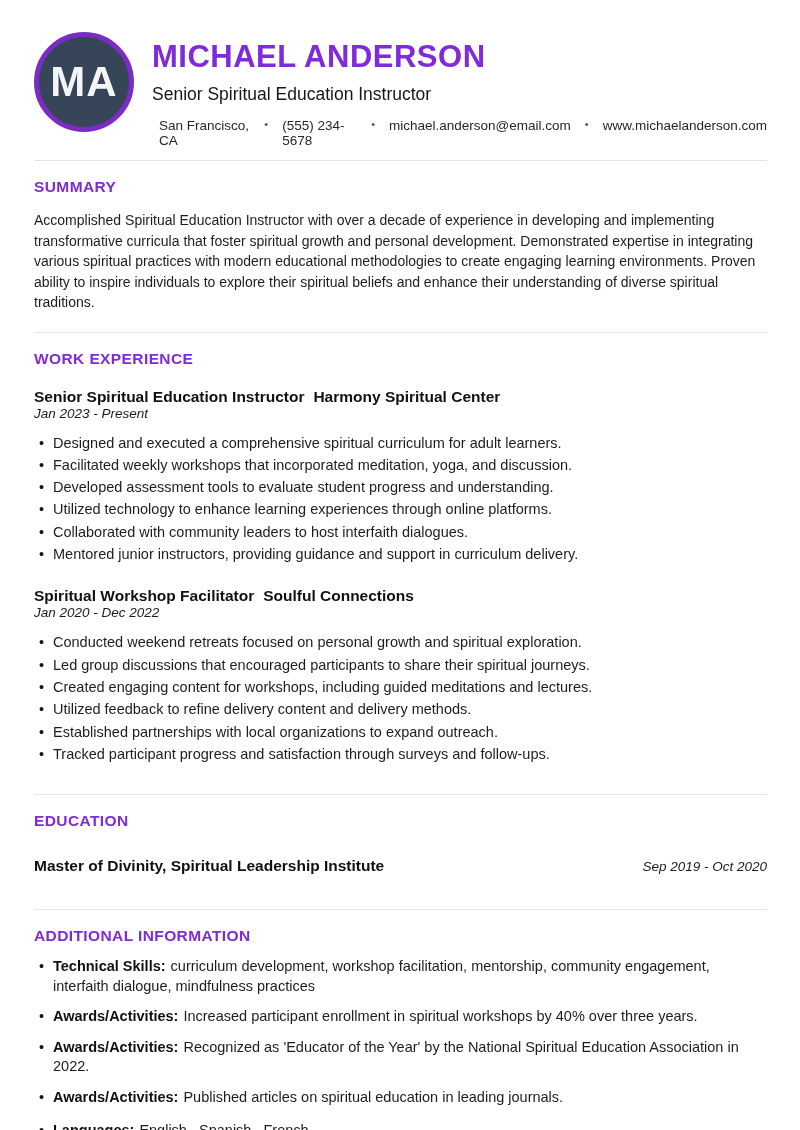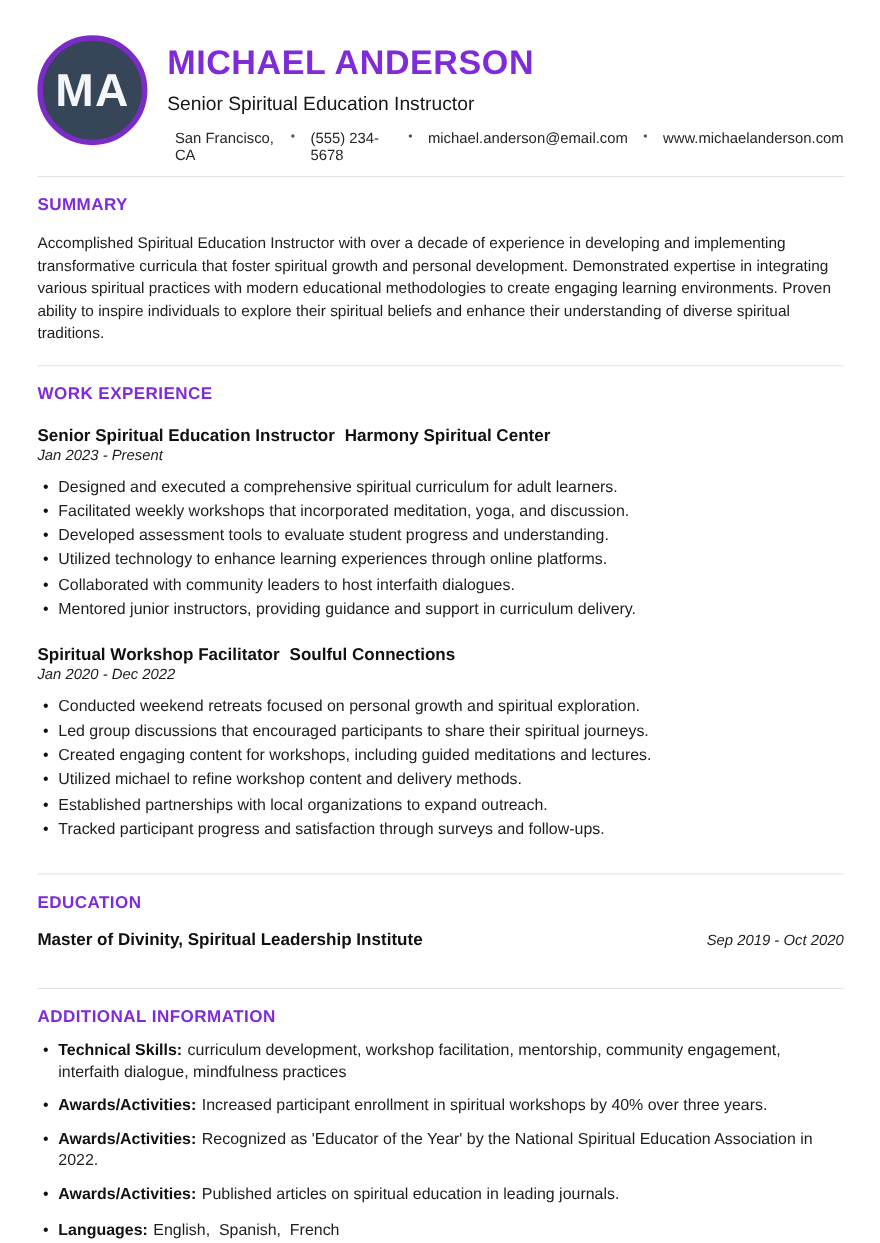--- a/index.html
+++ b/index.html
@@ -120,21 +120,21 @@
     color: #111;
   }
   .job-2 { margin-top: 22px; }
   .work-section { padding-bottom: 29px; }
 
   .education-section { padding-top: 17px; padding-bottom: 34px; }
   .edu-row {
     display: flex;
     justify-content: space-between;
     align-items: baseline;
-    margin-top: 16px;
+    margin-top: 27px;
   }
   .edu-degree { font-size: 15.5px; font-weight: 700; color: #111; }
 
   .additional-section { padding-top: 17px; }
   ul.info-list { list-style: none; margin-top: 12px; }
   ul.info-list li {
     position: relative;
     padding-left: 19px;
     font-size: 14.5px;
     line-height: 19.5px;
@@ -208,21 +208,21 @@
       <div class="job-header">
         <div>
           <span class="job-title">Spiritual Workshop Facilitator</span><span class="job-company">Soulful Connections</span>
         </div>
         <span class="job-dates">Jan 2020 - Dec 2022</span>
       </div>
       <ul class="bullet-list">
         <li>Conducted weekend retreats focused on personal growth and spiritual exploration.</li>
         <li>Led group discussions that encouraged participants to share their spiritual journeys.</li>
         <li>Created engaging content for workshops, including guided meditations and lectures.</li>
-        <li>Utilized michael to refine workshop content and delivery methods.</li>
+        <li>Utilized feedback to refine delivery content and delivery methods.</li>
         <li>Established partnerships with local organizations to expand outreach.</li>
         <li>Tracked participant progress and satisfaction through surveys and follow-ups.</li>
       </ul>
     </div>
   </div>
 
   <hr class="divider">
 
   <div class="education-section">
     <div class="section-heading">EDUCATION</div>

